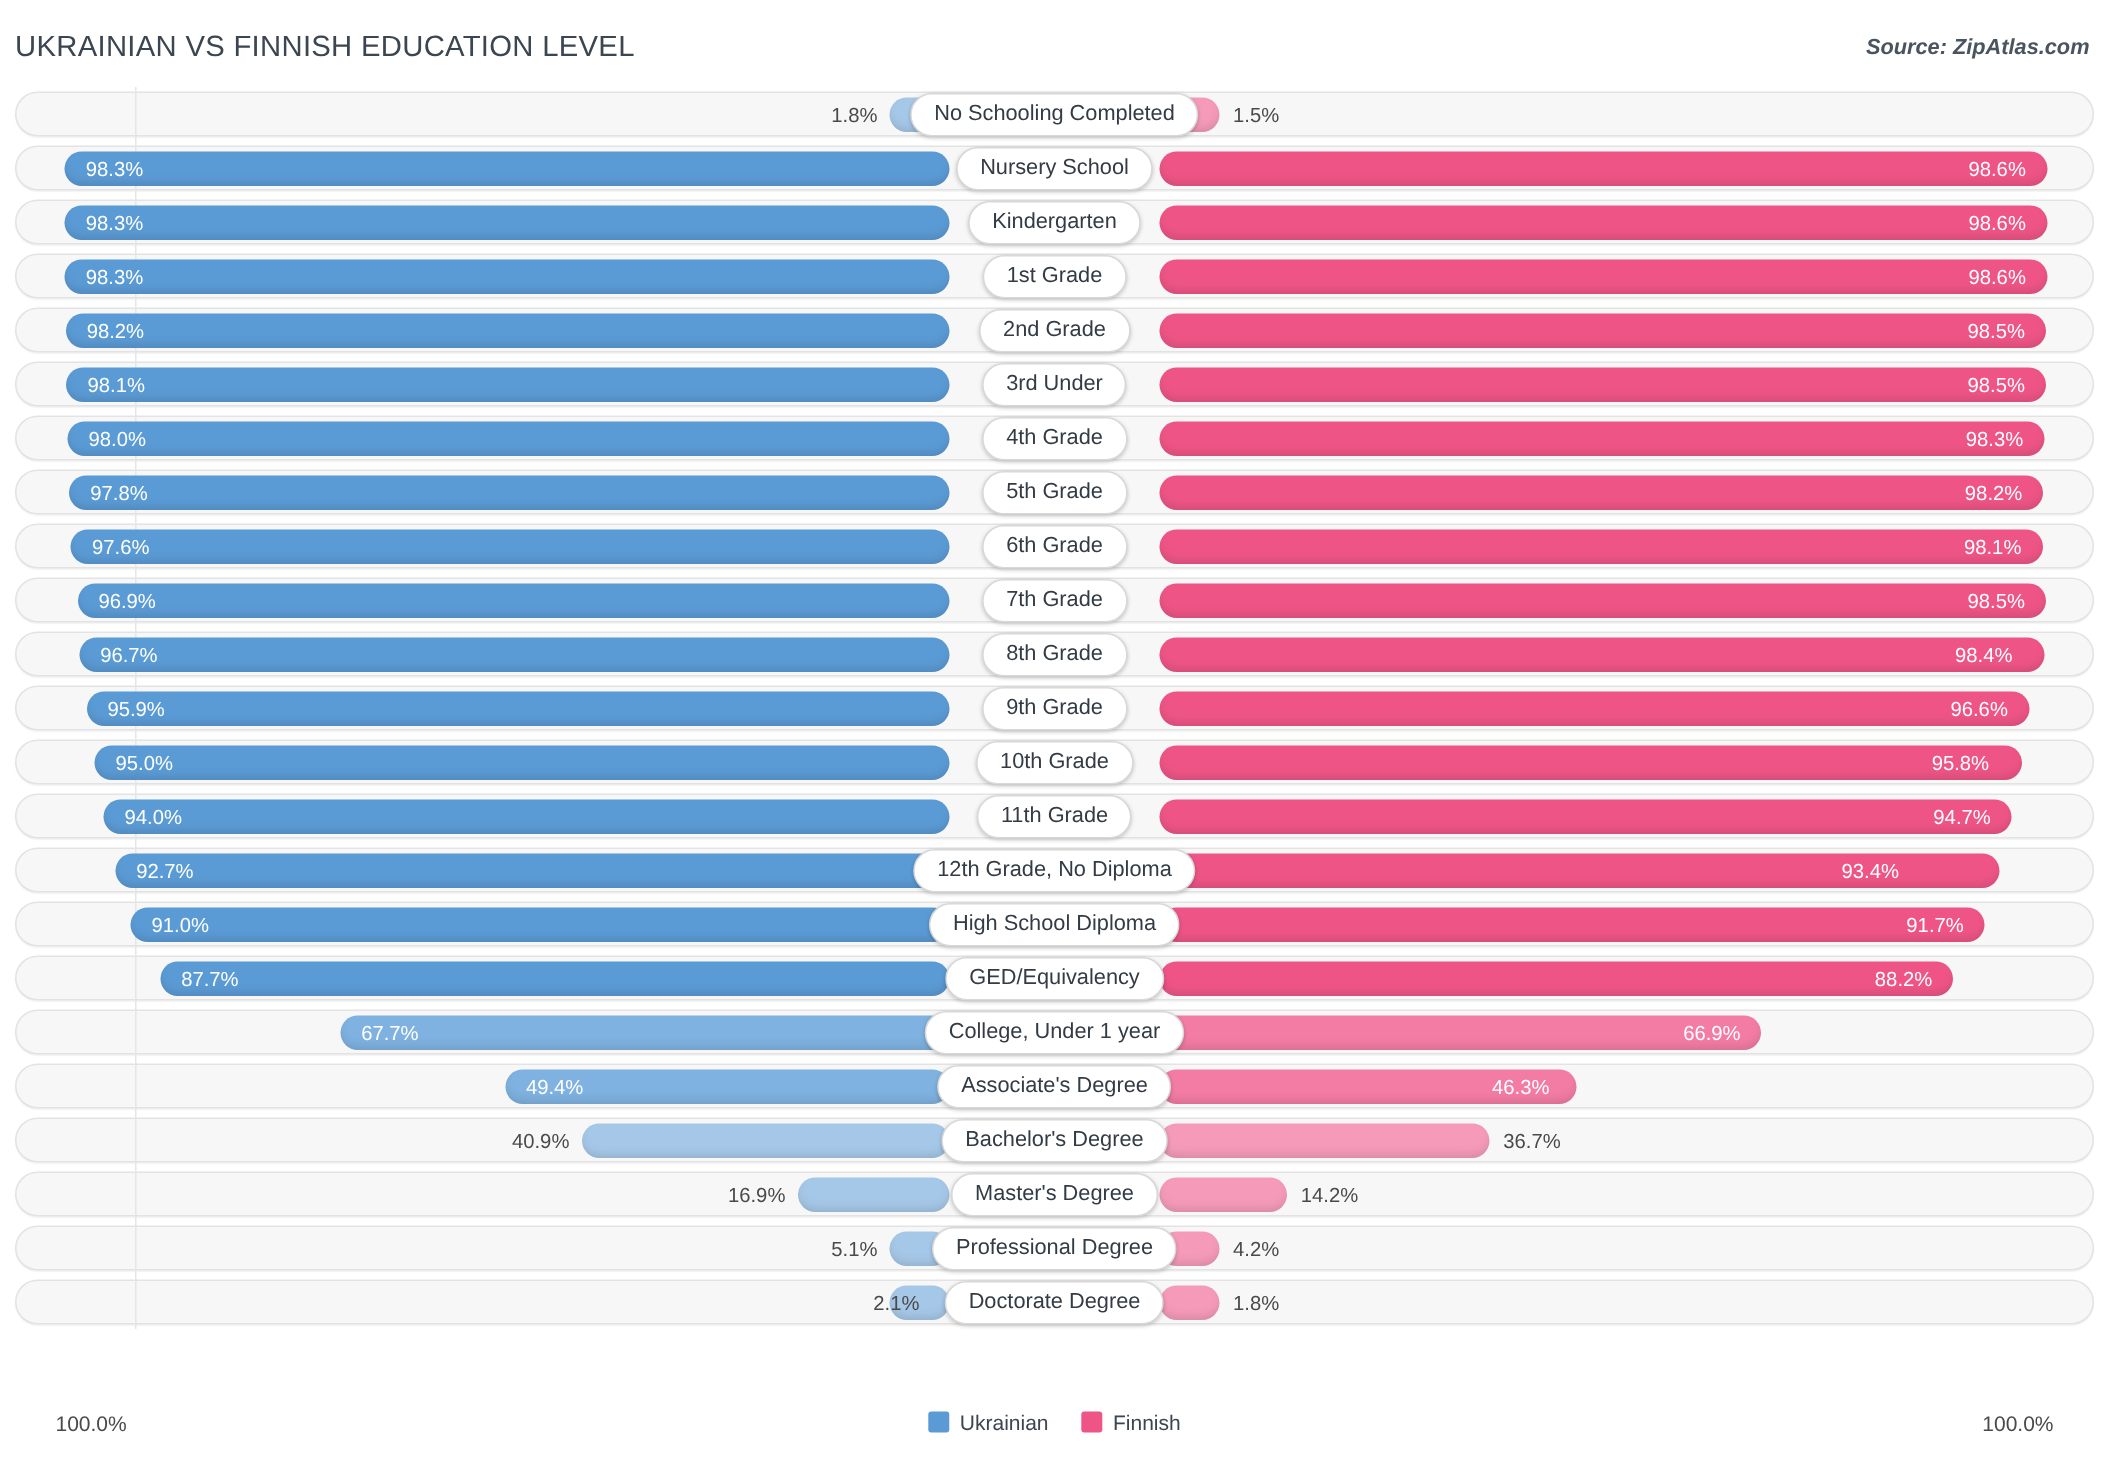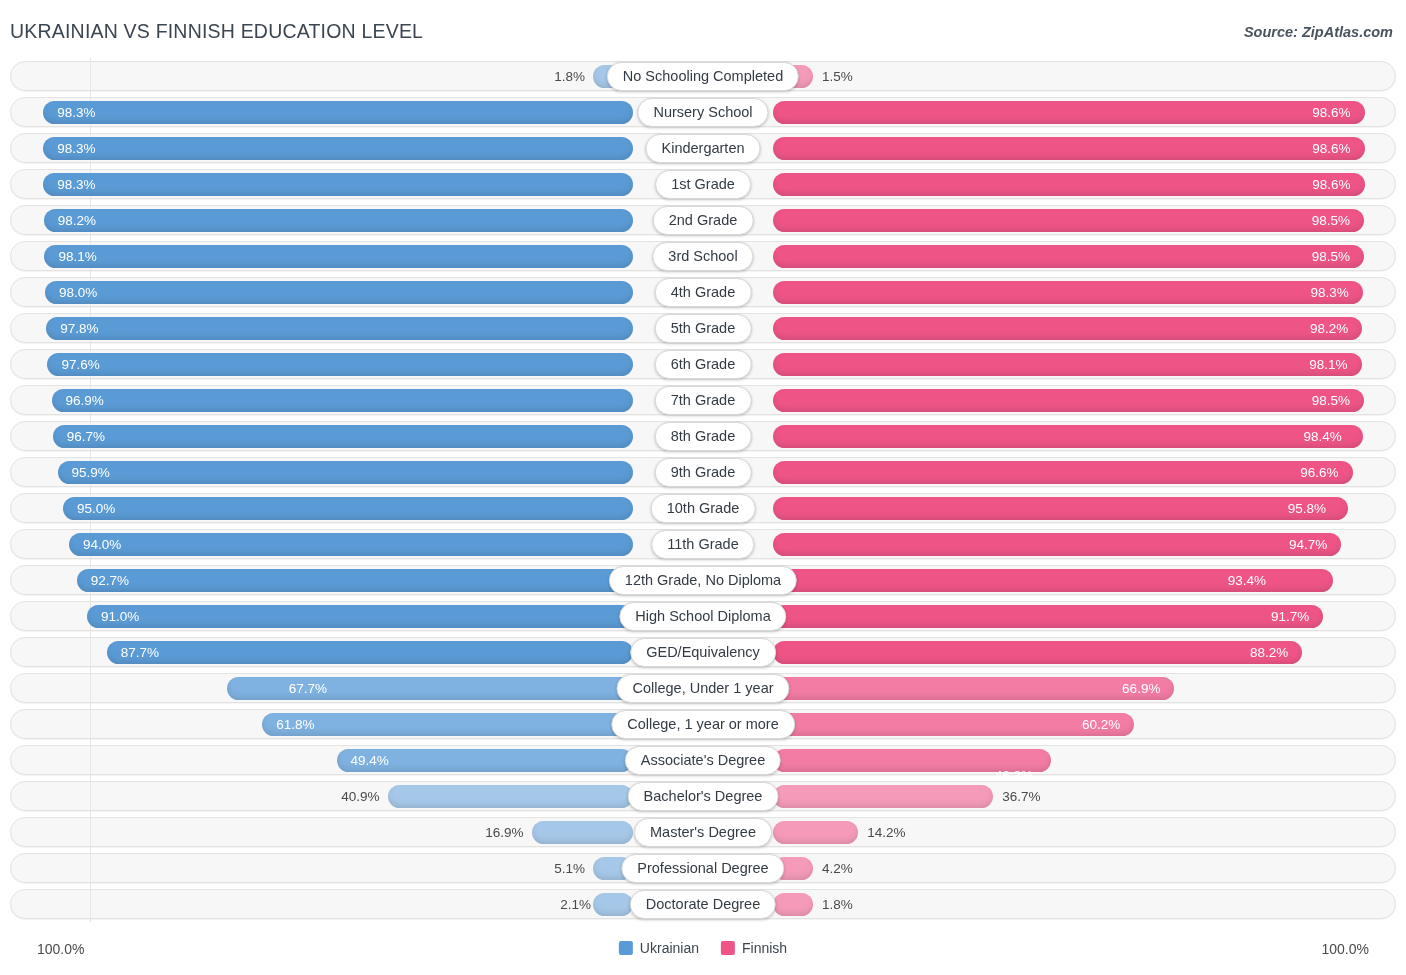--- a/index.html
+++ b/index.html
@@ -185,21 +185,21 @@
         <div class="track"></div>
         <div class="gridline" style="left: 90px;"></div>
         <div class="barwrap" style="left: 0px; width: 633px;">
           <div class="bar-l" style="width: 588.6px; background: rgb(91, 155, 213);"></div>
         </div>
         <div class="barwrap" style="left: 773px; width: 600px;">
           <div class="bar-r" style="width: 591px; background: rgb(238, 85, 134);"></div>
         </div>
         <div class="valtxt val-in" style="left: 58.4px;">98.1%</div>
         <div class="valtxt val-in" style="left: 1304px; width: 46px; text-align: right;">98.5%</div>
-        <div class="pill">3rd School</div>
+        <div class="pill">3rd Under</div>
       </div>
       <div class="row">
         <div class="track"></div>
         <div class="gridline" style="left: 90px;"></div>
         <div class="barwrap" style="left: 0px; width: 633px;">
           <div class="bar-l" style="width: 588px; background: rgb(91, 155, 213);"></div>
         </div>
         <div class="barwrap" style="left: 773px; width: 600px;">
           <div class="bar-r" style="width: 589.8px; background: rgb(238, 85, 134);"></div>
         </div>
@@ -339,48 +339,35 @@
       </div>
       <div class="row">
         <div class="track"></div>
         <div class="gridline" style="left: 90px;"></div>
         <div class="barwrap" style="left: 0px; width: 633px;">
           <div class="bar-l" style="width: 406.2px; background: rgb(127, 178, 224);"></div>
         </div>
         <div class="barwrap" style="left: 773px; width: 600px;">
           <div class="bar-r" style="width: 401.4px; background: rgb(243, 124, 164);"></div>
         </div>
-        <div class="valtxt val-in" style="left: 240.8px; margin-left: 48px;">67.7%</div>
+        <div class="valtxt val-in" style="left: 240.8px;">67.7%</div>
         <div class="valtxt val-in" style="left: 1114.4px; width: 46px; text-align: right;">66.9%</div>
         <div class="pill">College, Under 1 year</div>
       </div>
       <div class="row">
         <div class="track"></div>
         <div class="gridline" style="left: 90px;"></div>
         <div class="barwrap" style="left: 0px; width: 633px;">
-          <div class="bar-l" style="width: 370.8px; background: rgb(127, 178, 224);"></div>
-        </div>
-        <div class="barwrap" style="left: 773px; width: 600px;">
-          <div class="bar-r" style="width: 361.2px; background: rgb(243, 124, 164);"></div>
-        </div>
-        <div class="valtxt val-in" style="left: 276.2px;">61.8%</div>
-        <div class="valtxt val-in" style="left: 1074.2px; width: 46px; text-align: right;">60.2%</div>
-        <div class="pill">College, 1 year or more</div>
-      </div>
-      <div class="row">
-        <div class="track"></div>
-        <div class="gridline" style="left: 90px;"></div>
-        <div class="barwrap" style="left: 0px; width: 633px;">
           <div class="bar-l" style="width: 296.4px; background: rgb(127, 178, 224);"></div>
         </div>
         <div class="barwrap" style="left: 773px; width: 600px;">
           <div class="bar-r" style="width: 277.8px; background: rgb(243, 124, 164);"></div>
         </div>
         <div class="valtxt val-in" style="left: 350.6px;">49.4%</div>
-        <div class="valtxt val-in" style="left: 990.8px; width: 46px; text-align: center; margin-top: 15px;">46.3%</div>
+        <div class="valtxt val-in" style="left: 990.8px; width: 46px; text-align: center;">46.3%</div>
         <div class="pill">Associate's Degree</div>
       </div>
       <div class="row">
         <div class="track"></div>
         <div class="gridline" style="left: 90px;"></div>
         <div class="barwrap" style="left: 0px; width: 633px;">
           <div class="bar-l" style="width: 245.4px; background: rgb(166, 200, 232);"></div>
         </div>
         <div class="barwrap" style="left: 773px; width: 600px;">
           <div class="bar-r" style="width: 220.2px; background: rgb(245, 155, 185);"></div>
@@ -417,21 +404,21 @@
       </div>
       <div class="row">
         <div class="track"></div>
         <div class="gridline" style="left: 90px;"></div>
         <div class="barwrap" style="left: 0px; width: 633px;">
           <div class="bar-l" style="width: 40px; background: rgb(166, 200, 232);"></div>
         </div>
         <div class="barwrap" style="left: 773px; width: 600px;">
           <div class="bar-r" style="width: 40px; background: rgb(245, 155, 185);"></div>
         </div>
-        <div class="valtxt val-out" style="left: 547px; text-align: right; width: 44px;">2.1%</div>
+        <div class="valtxt val-out" style="left: 569px; text-align: right; width: 44px;">2.1%</div>
         <div class="valtxt val-out" style="left: 822px;">1.8%</div>
         <div class="pill">Doctorate Degree</div>
       </div>
     </div>
 
   <div class="footer">
     <div class="axis-left">100.0%</div>
     <div class="axis-right">100.0%</div>
     <div class="legend">
       <div class="leg-item">

